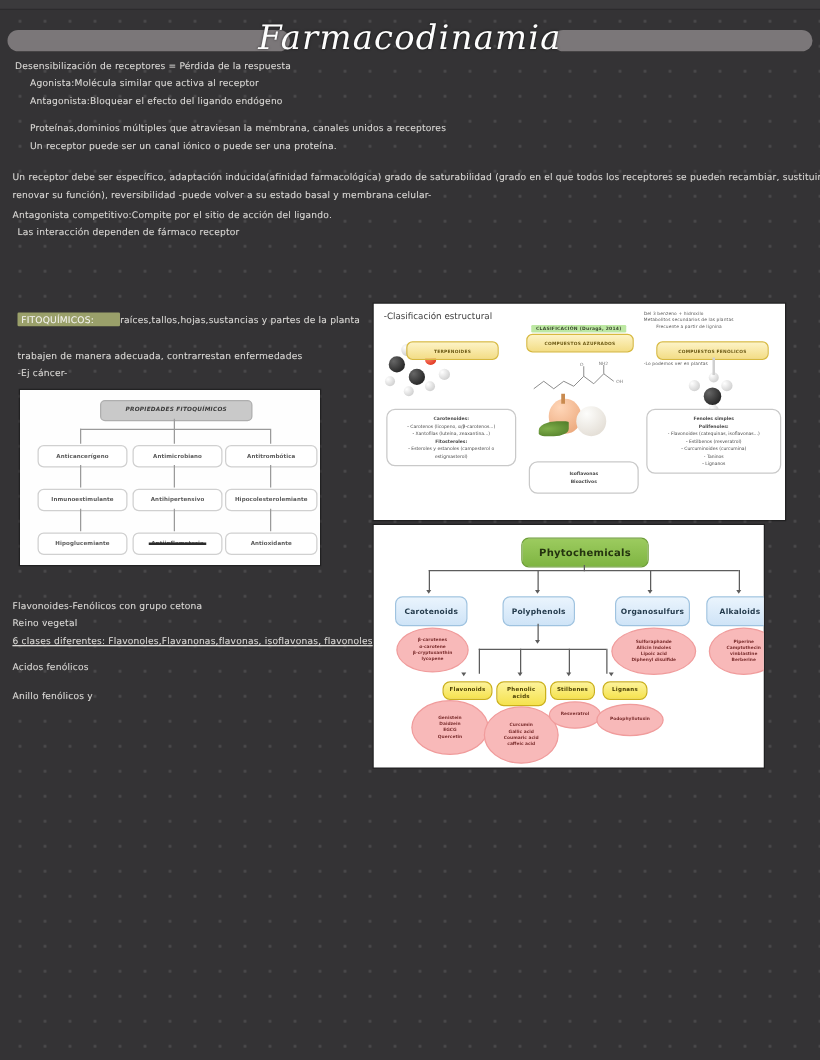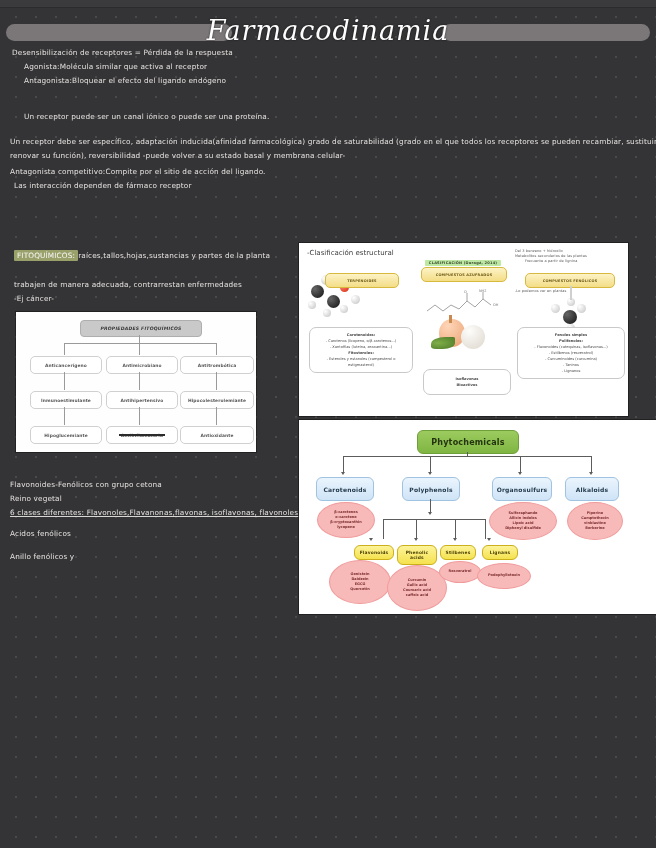--- a/index.html
+++ b/index.html
@@ -47,21 +47,21 @@
     font-size:7.3px;
     line-height:12.3px;
     letter-spacing:.15px;
     white-space:nowrap;
     font-family:"DejaVu Sans", sans-serif;
     text-shadow:0 0 .6px rgba(255,255,255,.25);
   }
   .hl-olive{
     background:#9aa06a;
     color:#f3f2ee;
-    padding:1px 3px 1px 3px;
+    padding:1px 21px 1px 3px;
     border-radius:1px;
   }
   
   .pic{
     position:absolute;background:#fff;
     box-shadow:0 0 0 1px rgba(0,0,0,.35);
     overflow:hidden;
   }
   
   #pic-propiedades{left:16px;top:312px;width:240px;height:140px;background:#fefefe;}
@@ -105,21 +105,21 @@
     background:#bde8a3;color:#3c4a31;font-size:3.6px;font-weight:bold;
     padding:1px 4px;border-radius:1px;letter-spacing:.2px;
   }
   .hand{
     color:#5a5a5a;font-size:3.5px;line-height:5px;letter-spacing:.1px;
   }
   .mol{position:absolute;}
   .atom{position:absolute;border-radius:50%;}
   .bond{position:absolute;background:#cfcfcf;}
   
-  #pic-phyto{left:299px;top:420px;width:357px;height:194px;background:#fff;}
+  #pic-phyto{left:299px;top:420px;width:312px;height:194px;background:#fff;}
   .ph-node{
     position:absolute;border-radius:6px;
     display:flex;align-items:center;justify-content:center;text-align:center;
     font-weight:bold;letter-spacing:.2px;
   }
   .ph-root{
     background:linear-gradient(#9ccb5f,#7fb542);border:1px solid #6f9f39;
     color:#24340f;font-size:8px;
   }
   .ph-blue{
@@ -152,20 +152,21 @@
 
   <div id="title-wrap">
     <div class="title-bar left"></div>
     <div class="title-bar right"></div>
     <div id="doc-title">Farmacodinamia</div>
   </div>
 
   <div class="note" style="left:12px;top:47px;">Desensibilización de receptores = Pérdida de la respuesta</div>
   <div class="note" style="left:24px;top:61px;">Agonista:Molécula similar que activa al receptor</div>
   <div class="note" style="left:24px;top:75px;">Antagonista:Bloquear el efecto del ligando endógeno</div>
+  <div class="note" style="left:24px;top:97px;">Proteínas,dominios múltiples que atraviesan la membrana, canales unidos a receptores</div>
   <div class="note" style="left:24px;top:111px;">Un receptor puede ser un canal iónico o puede ser una proteína.</div>
 
   <div class="note" style="left:10px;top:136px;">Un receptor debe ser específico, adaptación inducida(afinidad farmacológica) grado de saturabilidad (grado en el que todos los receptores se pueden recambiar, sustituir o</div>
   <div class="note" style="left:10px;top:150px;">renovar su función), reversibilidad -puede volver a su estado basal y membrana celular-</div>
   <div class="note" style="left:10px;top:166px;">Antagonista competitivo:Compite por el sitio de acción del ligando.</div>
   <div class="note" style="left:14px;top:180px;">Las interacción dependen de fármaco receptor</div>
 
   <div class="note" style="left:14px;top:250px;">
     <span class="hl-olive">FITOQUÍMICOS:</span><span>raíces,tallos,hojas,sustancias y partes de la planta</span>
   </div>

